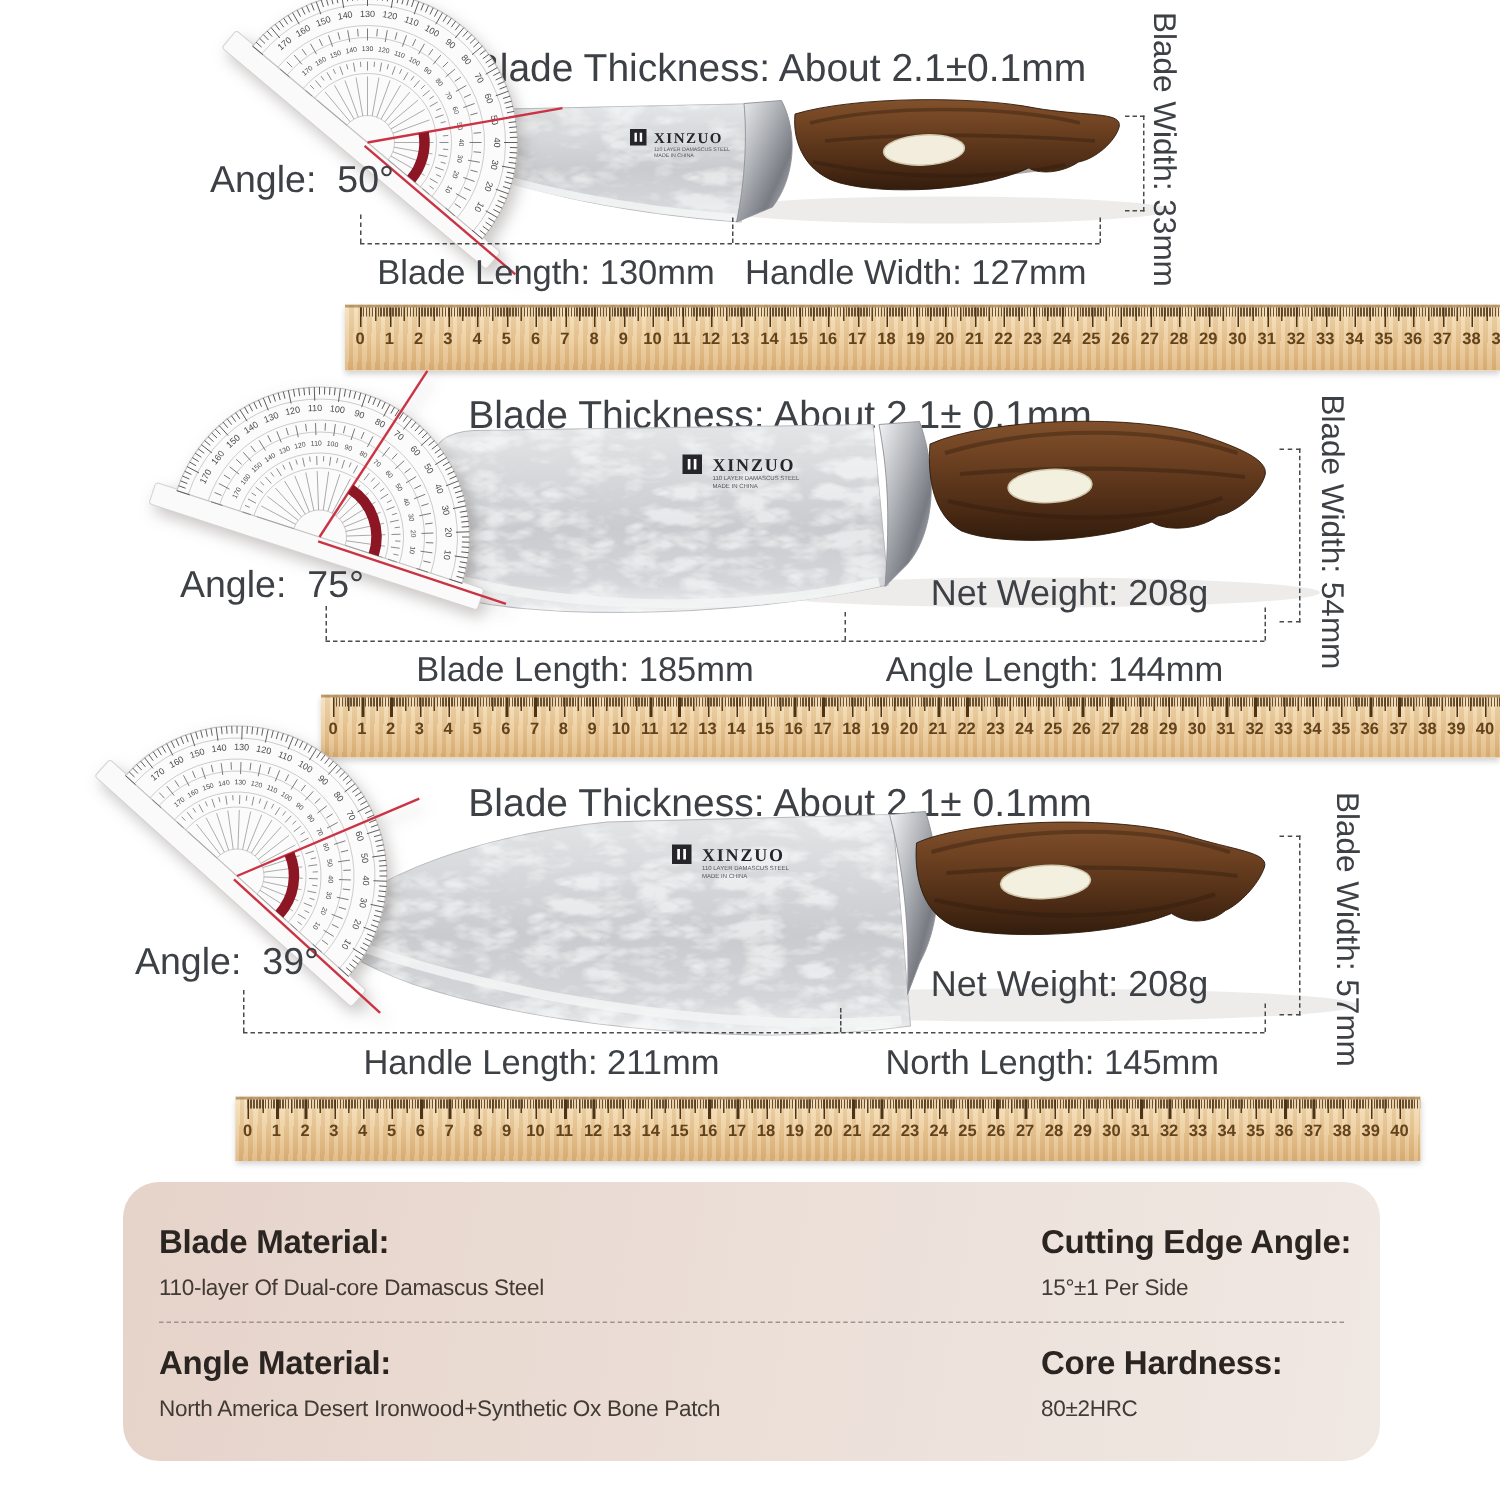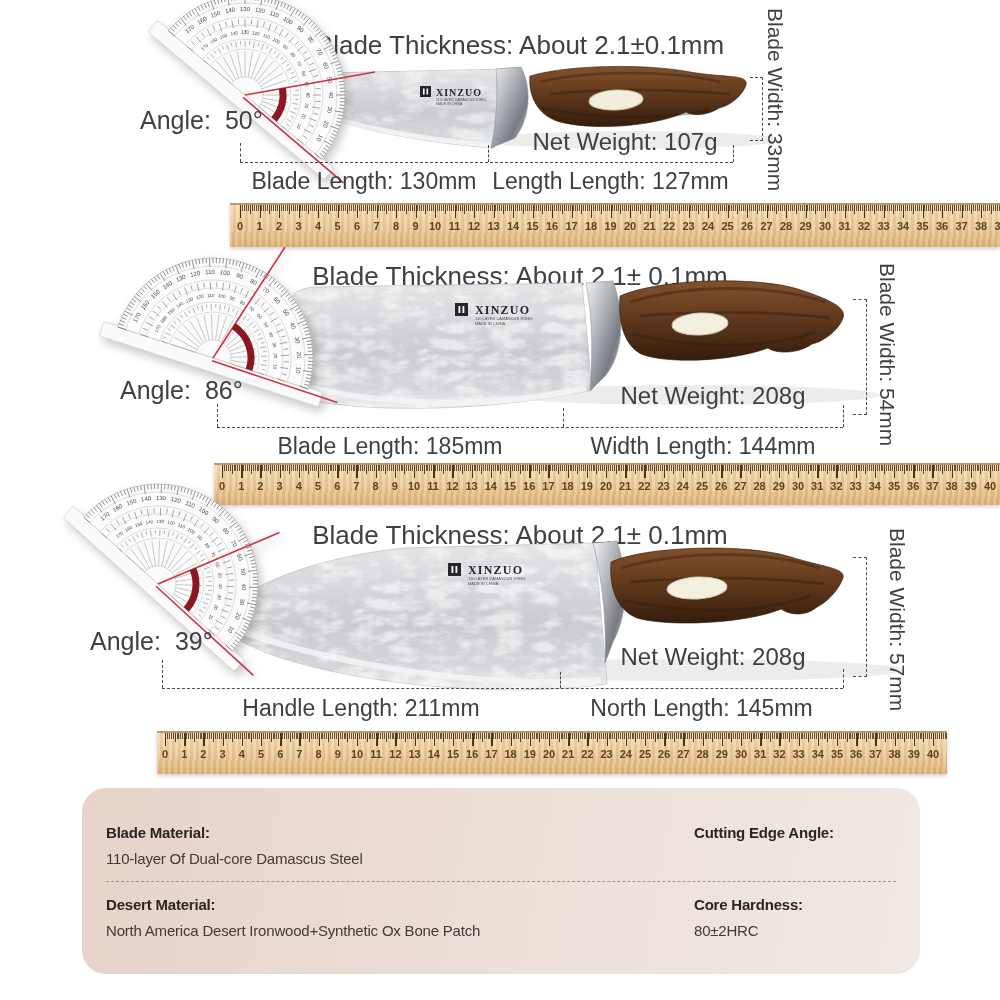--- a/index.html
+++ b/index.html
@@ -26,21 +26,21 @@
   .tickM{position:absolute;top:2px;width:1.4px;height:13px;background:#4d3418;}
   .tickH{position:absolute;top:2px;width:1.1px;height:9px;background:#5a3f1e;}
   .rnum{position:absolute;top:17px;width:20px;margin-left:-10px;text-align:center;
         font-size:11px;font-weight:bold;color:#63431d;}
   .protractor{overflow:visible;filter:drop-shadow(3px 5px 5px rgba(60,50,45,.28));}
   .knife{overflow:visible;}
   #specpanel{left:82px;top:788px;width:838px;height:186px;border-radius:24px;
      background:linear-gradient(100deg,#e6d3ca,#ece0d9 55%,#f0e8e3);
      display:grid;grid-template-columns:588px 1fr;align-content:center;
      padding:6px 10px 6px 24px;box-sizing:border-box;}
-  .speclabel{font-size:15px;font-weight:bold;color:#2b2522;white-space:nowrap;letter-spacing:-0.2px;}
+  .speclabel{font-size:22px;font-weight:bold;color:#2b2522;white-space:nowrap;letter-spacing:-0.2px;}
   .specvalue{font-size:15px;color:#423a35;white-space:nowrap;letter-spacing:-0.2px;margin-top:9px;}
   .specdivider{grid-column:1/-1;border-top:1.5px dashed #9e938e;margin:14px 14px 14px 0;}
   .brandtxt{font-family:"Liberation Serif",serif;}
 </style>
 </head>
 <body>
 
 <div id="stage">
 
   <svg width="0" height="0" class="abs" style="left:0;top:0" aria-hidden="true">
@@ -328,28 +328,27 @@
         <text x="0" y="0" font-size="4.6" fill="#4a4a4a" text-anchor="middle" transform="translate(-60.07327293374469,-10.592538837682747) rotate(-80)">170</text>
         <line x1="0" y1="3" x2="132" y2="4" stroke="#cb3344" stroke-width="1.6"></line>
         <line x1="0" y1="0" x2="84.8479644786232" y2="-101.1178664917051" stroke="#cb3344" stroke-width="1.6"></line>
         <path d="M38,0 A38,38 0 0 0 24.425929168088494,-29.109688838521166" fill="none" stroke="#8d1625" stroke-width="7"></path>
       </g>
   </svg>
 
   <div class="abs meas anglelab" style="left:140px;top:106px">
     <span>Angle:</span><span class="angle-value">50°</span>
   </div>
-  <div class="abs netw" style="left:500px;top:128px;width:250px">Net Weight: 107g</div>
 
   <div class="abs dashline" style="left:240px;top:162px;width:493px"></div>
   <div class="abs dashtick" style="left:240px;top:143px;height:19px"></div>
   <div class="abs dashtick" style="left:488px;top:145px;height:17px"></div>
   <div class="abs dashtick" style="left:733px;top:145px;height:17px"></div>
   <div class="abs lenlab" style="left:240px;top:168px;width:248px">Blade Length: 130mm</div>
-  <div class="abs lenlab" style="left:488px;top:168px;width:245px">Length Length: 127mm</div>
+  <div class="abs lenlab" style="left:488px;top:168px;width:245px">Handle Width: 127mm</div>
 
   <div class="abs bracket" style="left:750px;top:77px;width:12px;height:62px"></div>
   <div class="abs vlabel" style="left:763px;top:0px;height:200px">Blade Width: 33mm</div>
 
   <div class="abs ruler" style="left:230px;top:203px;width:770px;height:44px">
     <div class="grain"></div>
       <div class="topedge"></div>
       <div class="mm-band" style="left: 10px; background: repeating-linear-gradient(to right, rgba(72, 46, 20, 0.8) 0px, rgba(72, 46, 20, 0.8) 1px, transparent 1px, transparent 1.95px);"></div>
   <div class="tickM" style="left: 10px;"></div>
       <div class="rnum" style="left: 10px;">0</div>
@@ -727,30 +726,30 @@
         <text x="0" y="0" font-size="4.6" fill="#4a4a4a" text-anchor="middle" transform="translate(-52.82754963085076,-30.499999999999996) rotate(-60)">150</text>
         <text x="0" y="0" font-size="4.6" fill="#4a4a4a" text-anchor="middle" transform="translate(-57.32124986794041,-20.8632287428658) rotate(-70)">160</text>
         <text x="0" y="0" font-size="4.6" fill="#4a4a4a" text-anchor="middle" transform="translate(-60.07327293374469,-10.592538837682747) rotate(-80)">170</text>
         <line x1="0" y1="3" x2="132" y2="4" stroke="#cb3344" stroke-width="1.6"></line>
         <line x1="0" y1="0" x2="34.164113953532734" y2="-127.50220907015702" stroke="#cb3344" stroke-width="1.6"></line>
         <path d="M38,0 A38,38 0 0 0 9.835123713895788,-36.70518139898459" fill="none" stroke="#8d1625" stroke-width="7"></path>
       </g>
   </svg>
 
   <div class="abs meas anglelab" style="left:120px;top:376px">
-    <span>Angle:</span><span class="angle-value">86°</span>
+    <span>Angle:</span><span class="angle-value">75°</span>
   </div>
   <div class="abs netw" style="left:588px;top:382px;width:250px">Net Weight: 208g</div>
 
   <div class="abs dashline" style="left:217px;top:427px;width:626px"></div>
   <div class="abs dashtick" style="left:217px;top:404px;height:23px"></div>
   <div class="abs dashtick" style="left:563px;top:408px;height:19px"></div>
   <div class="abs dashtick" style="left:843px;top:405px;height:22px"></div>
   <div class="abs lenlab" style="left:217px;top:433px;width:346px">Blade Length: 185mm</div>
-  <div class="abs lenlab" style="left:563px;top:433px;width:280px">Width Length: 144mm</div>
+  <div class="abs lenlab" style="left:563px;top:433px;width:280px">Angle Length: 144mm</div>
 
   <div class="abs bracket" style="left:853px;top:299px;width:13px;height:114px"></div>
   <div class="abs vlabel" style="left:875px;top:248px;height:214px">Blade Width: 54mm</div>
 
   <div class="abs ruler" style="left:214px;top:463px;width:786px;height:42px">
     <div class="grain"></div>
       <div class="topedge"></div>
       <div class="mm-band" style="left: 8px; background: repeating-linear-gradient(to right, rgba(72, 46, 20, 0.8) 0px, rgba(72, 46, 20, 0.8) 1px, transparent 1px, transparent 1.92px);"></div>
   <div class="tickM" style="left: 8px;"></div>
       <div class="rnum" style="left: 8px;">0</div>
@@ -1281,24 +1280,25 @@
       <div class="rnum" style="left: 776px;">40</div>
     </div>
 
   <div id="specpanel" class="abs">
     <div>
       <div class="speclabel">Blade Material:</div>
       <div class="specvalue">110-layer Of Dual-core Damascus Steel</div>
     </div>
     <div>
       <div class="speclabel">Cutting Edge Angle:</div>
+      <div class="specvalue">15°±1 Per Side</div>
     </div>
     <div class="specdivider"></div>
     <div>
-      <div class="speclabel">Desert Material:</div>
+      <div class="speclabel">Angle Material:</div>
       <div class="specvalue">North America Desert Ironwood+Synthetic Ox Bone Patch</div>
     </div>
     <div>
       <div class="speclabel">Core Hardness:</div>
       <div class="specvalue">80±2HRC</div>
     </div>
   </div>
 
 </div>
 

